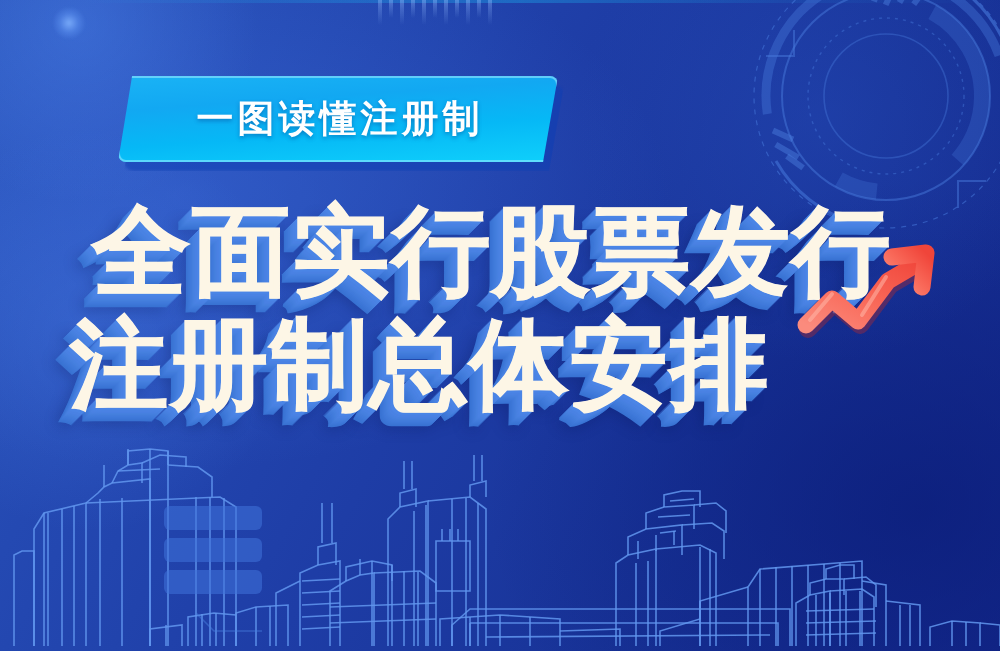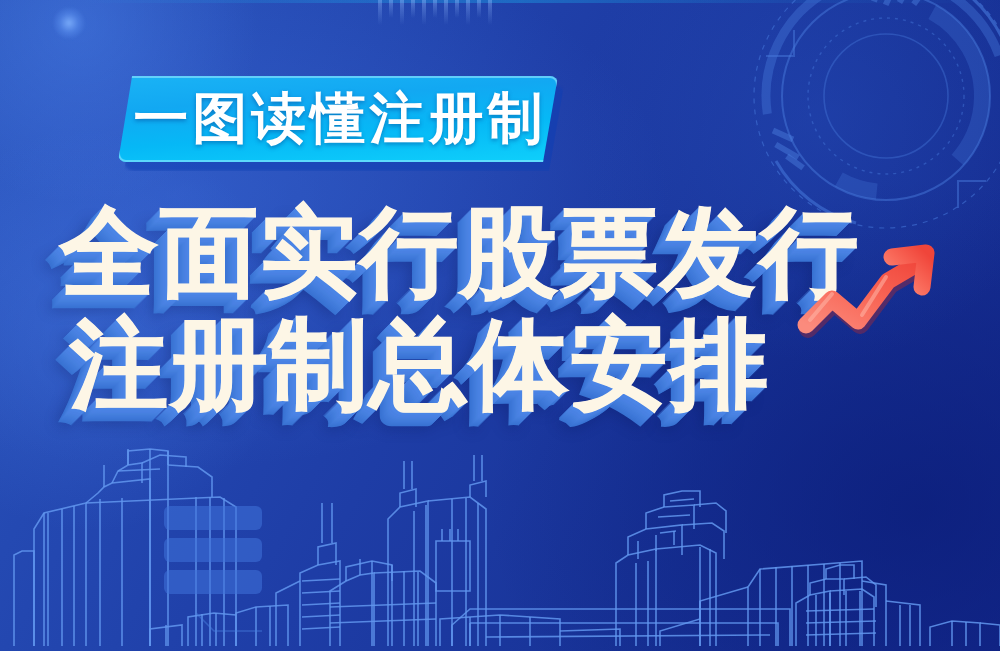--- a/index.html
+++ b/index.html
@@ -54,21 +54,21 @@
   }
   .banner{
     position:absolute;left:0;top:0;width:100%;height:100%;
     clip-path:polygon(3.2% 0%, 100% 0%, 96.6% 100%, 0% 100%);
     background:linear-gradient(176deg,#1ab3f5 0%,#12a8f2 30%,#06b8f6 62%,#0fd0fb 100%);
     border-radius:8px;
     box-shadow:inset 0 0 0 2px rgba(160,235,255,.55);
     display:flex;align-items:center;justify-content:center;
   }
   .banner-text{
-    color:#ffffff;font-size:55px;font-weight:700;letter-spacing:4px;
+    color:#ffffff;font-size:37px;font-weight:700;letter-spacing:4px;
     text-shadow:0 2px 4px rgba(5,60,140,.45);
     padding-left:4px;
     white-space:nowrap;
     font-family:"Liberation Sans","DejaVu Sans",sans-serif;
   }
 
   
   .headline{position:absolute;left:0;top:196px;width:1000px;}
   .hl-line{
     white-space:nowrap;
@@ -80,21 +80,21 @@
     font-family:"DejaVu Sans","Liberation Sans",sans-serif;
     -webkit-text-stroke:1px #fdf6e6;
     text-shadow:
       -1px 1px 0 #4b85e6, -2px 2px 0 #4b85e6, -3px 3px 0 #4b85e6,
       -4px 4px 0 #4a82e3, -5px 5px 0 #4a82e3, -6px 6px 0 #4880e1,
       -7px 7px 0 #4680df, -8px 8px 0 #447edd, -9px 9px 0 #427cdb,
       -10px 10px 0 #407adb, -11px 11px 0 #3e78d8, -12px 12px 0 #3c76d6,
       -13px 13px 0 #3a74d4, -14px 14px 0 #3872d2,
       -16px 16px 14px rgba(8,24,90,.35);
   }
-  .hl-1{padding-left:60px;}
+  .hl-1{padding-left:92px;font-family:Liberation Serif, serif;}
   .hl-2{padding-left:70px;}
 
   
   .arrow{position:absolute;left:796px;top:243px;width:150px;height:105px;}
 
   
   .skyline{position:absolute;left:0;bottom:0;width:1000px;height:210px;}
 
   
   .nosel{user-select:none;}

